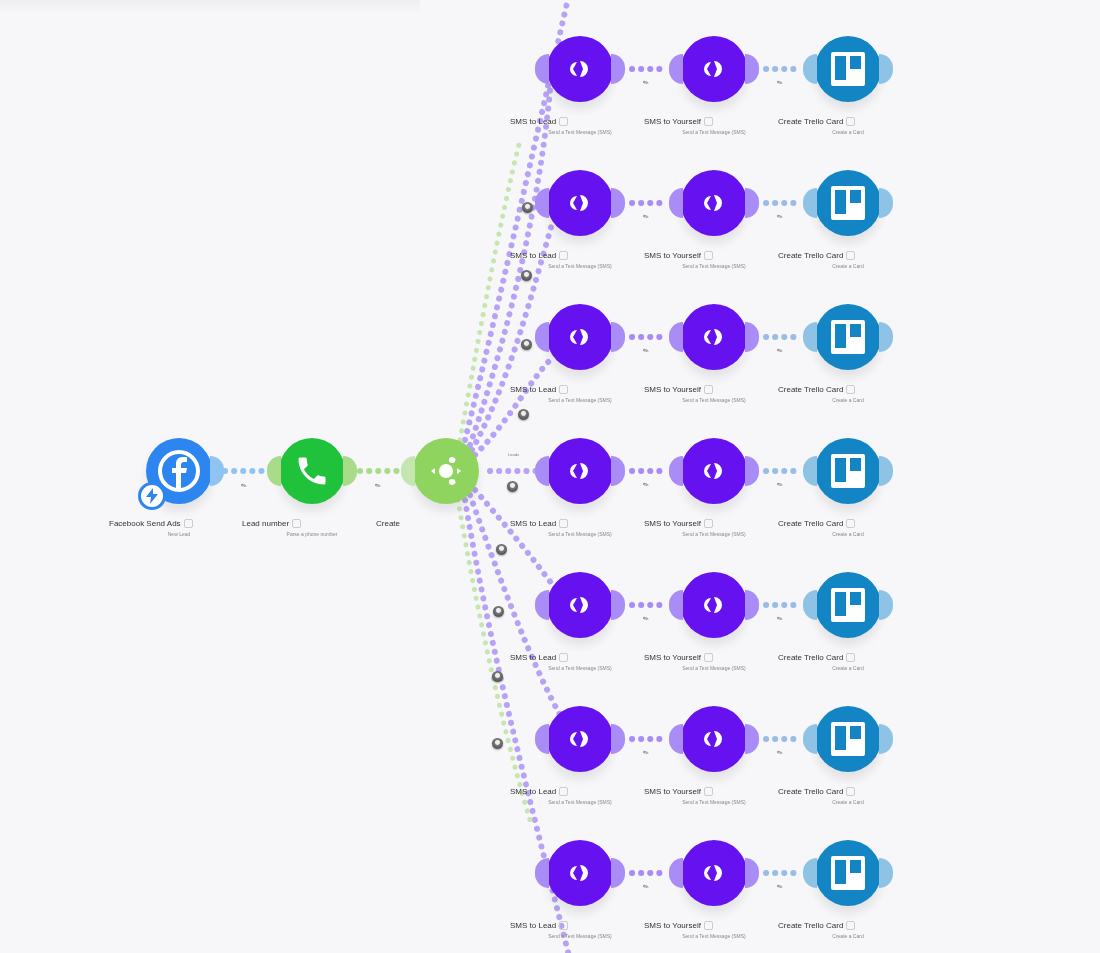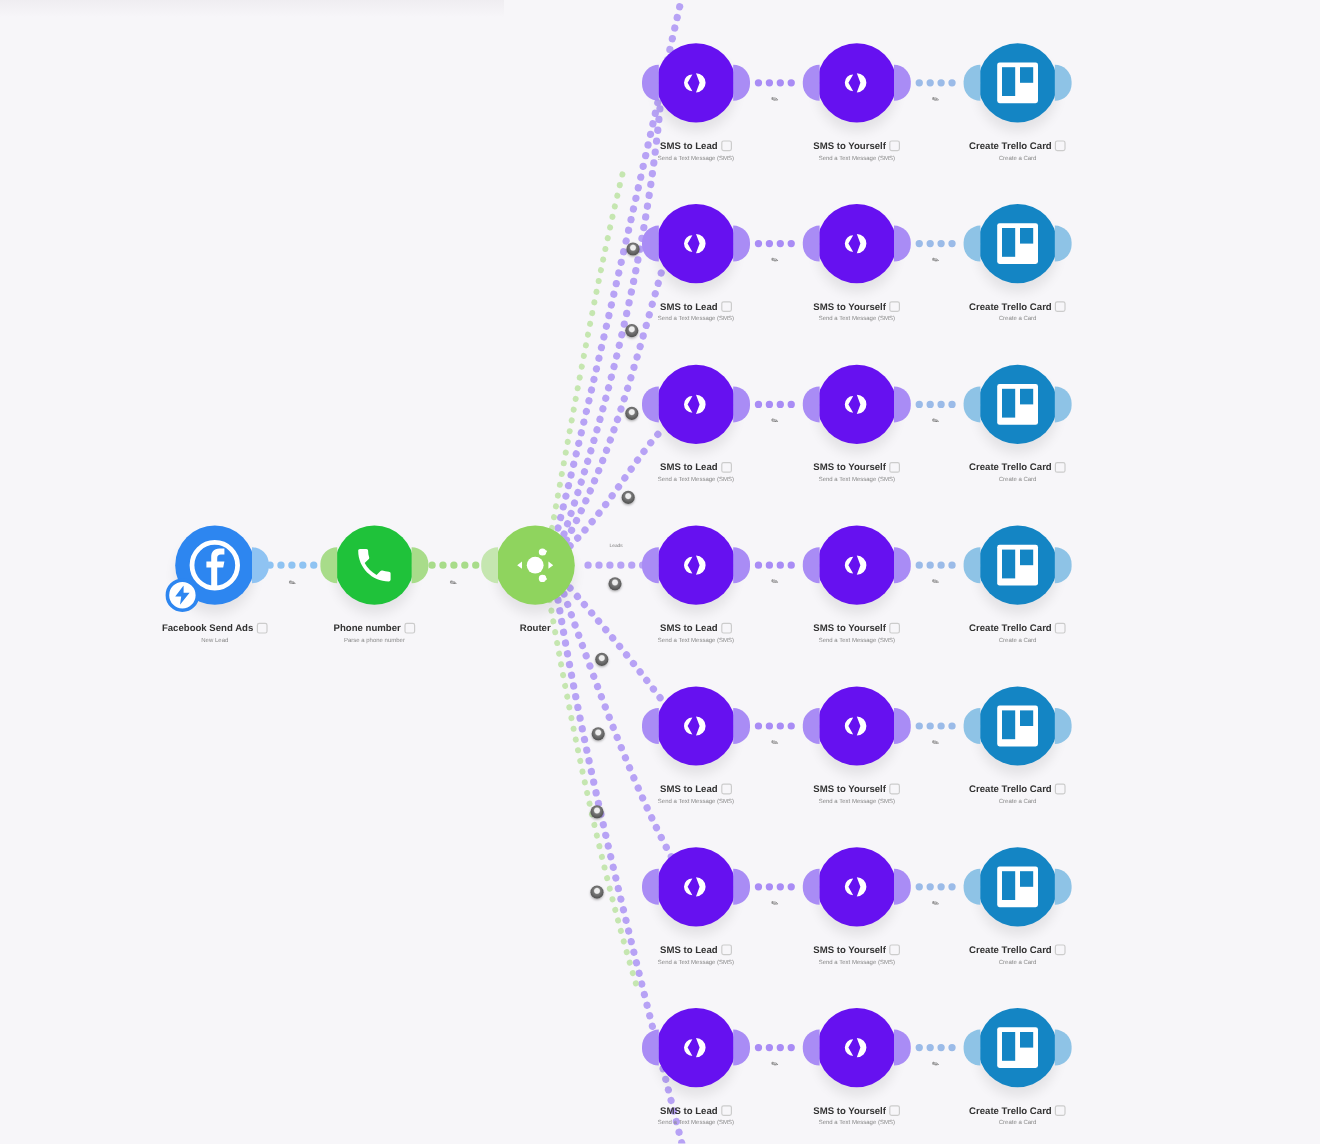--- a/index.html
+++ b/index.html
@@ -3,21 +3,21 @@
 <meta charset="utf-8">
 <style>
   html,body{margin:0;padding:0;}
   body{width:1100px;height:953px;overflow:hidden;background:#f7f6f9;font-family:"Liberation Sans",sans-serif;position:relative;}
   .topshade{position:absolute;left:0;top:0;width:420px;height:14px;background:linear-gradient(#efedf1,#f7f6f9);}
   svg.wires{position:absolute;left:0;top:0;}
   .node{position:absolute;width:66px;height:66px;border-radius:50%;box-shadow:0 8px 10px rgba(0,0,0,0.08);display:flex;align-items:center;justify-content:center;cursor:pointer;}
   .ear{position:absolute;width:14px;height:30px;top:18px;}
   .ear.l{left:-12px;border-radius:15px 0 0 15px;}
   .ear.r{right:-12px;border-radius:0 15px 15px 0;}
-  .label{position:absolute;width:140px;text-align:center;font-size:8px;font-weight:bold;color:#333;white-space:nowrap;}
+  .label{position:absolute;width:140px;text-align:left;font-size:8px;font-weight:normal;color:#333;white-space:nowrap;}
   .label .nb{display:inline-block;width:7px;height:7px;border:1px solid #ccc;border-radius:2px;margin-left:3px;vertical-align:middle;}
   .sub{position:absolute;width:140px;text-align:center;font-size:5px;color:#888;white-space:nowrap;}
   .wrench{position:absolute;font-size:7px;color:#666;transform:rotate(-30deg);}
   .filter{position:absolute;width:11px;height:11px;border-radius:50%;background:radial-gradient(circle at 50% 40%,#eee 0 2px,#777 3px,#555 6px);box-shadow:0 1px 2px rgba(0,0,0,.3);cursor:pointer;}
   .badge{position:absolute;left:-8px;bottom:-6px;width:28px;height:28px;border-radius:50%;background:#fff;border:3px solid #2d86f0;box-sizing:border-box;display:flex;align-items:center;justify-content:center;}
 </style>
 </head>
 <body>
 
 <div class="topshade"></div>
@@ -94,34 +94,34 @@
 <div class="sub" style="left:109px;top:531px;">New Lead</div>
 <div class="wrench" style="left:241px;top:482px;">✎</div>
 
 <div class="node" style="left:279px;top:438px;background:#1fc23a;">
   <div class="ear l" style="background:#a8dc8a;"></div>
   <div class="ear r" style="background:#a8dc8a;"></div>
   <svg width="36" height="36" viewBox="0 0 24 24">
     <path d="M6.6 10.8c1.4 2.8 3.8 5.1 6.6 6.6l2.2-2.2c.3-.3.7-.4 1-.2 1.1.4 2.3.6 3.6.6.6 0 1 .4 1 1V20c0 .6-.4 1-1 1C10.6 21 3 13.4 3 4c0-.6.4-1 1-1h3.5c.6 0 1 .4 1 1 0 1.3.2 2.5.6 3.6.1.3 0 .7-.2 1z" fill="#fff"></path>
   </svg>
 </div>
-<div class="label" style="left:242px;top:519px;"><span>Phone number</span><span class="nb"></span></div>
+<div class="label" style="left:242px;top:519px;"><span>Lead number</span><span class="nb"></span></div>
 <div class="sub" style="left:242px;top:531px;">Parse a phone number</div>
 <div class="wrench" style="left:375px;top:482px;">✎</div>
 
 <div class="node" style="left:413px;top:438px;background:#8fd45e;">
   <div class="ear l" style="background:#c5e6b0;"></div>
   <svg width="50" height="50" viewBox="0 0 50 50">
     <circle cx="25" cy="25" r="7" fill="#fff"></circle>
     <path d="M10 25 l4 -3 v6z M40 25 l-4 -3 v6z M30 12 l5 1 -2 4z M30 38 l5 -1 -2 -4z" fill="#fff"></path>
     <circle cx="31" cy="14" r="3" fill="#fff"></circle>
       <circle cx="31" cy="36" r="3" fill="#fff"></circle>
   </svg>
 </div>
-<div class="label" style="left:376px;top:519px;">Router</div>
+<div class="label" style="left:376px;top:519px;">Create</div>
 
 <div id="rows">
     <div class="node" style="left:547px;top:36px;background:#6611f0;">
         <div class="ear l" style="background:#a98cf5;"></div>
         <div class="ear r" style="background:#a98cf5;"></div>
       <svg width="30" height="30" viewBox="0 0 30 30">
         <path d="M12 8 a7 7 0 1 0 0 14 l-4 -7z" fill="#fff"></path>
         <path d="M15 7 a8 8 0 1 1 0 16 l3 -8z" fill="#fff"></path>
       </svg>
     </div>

